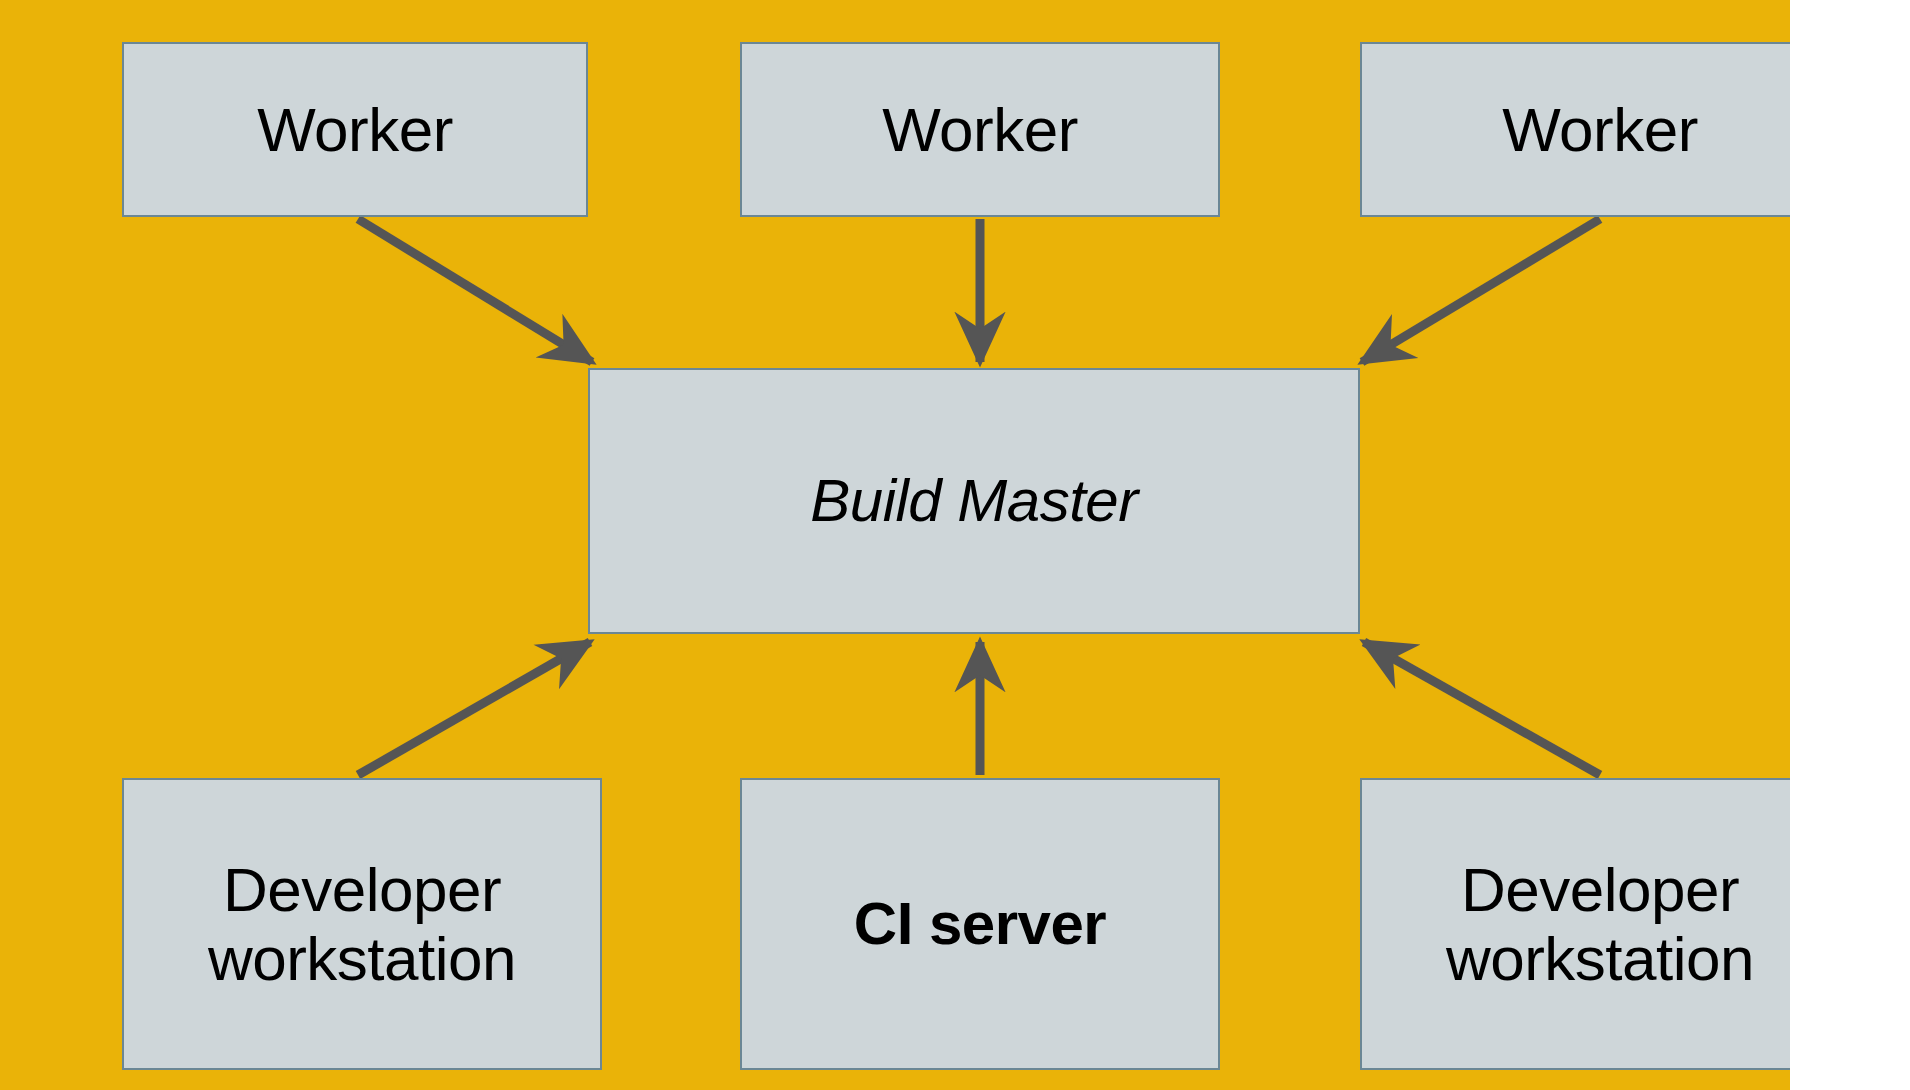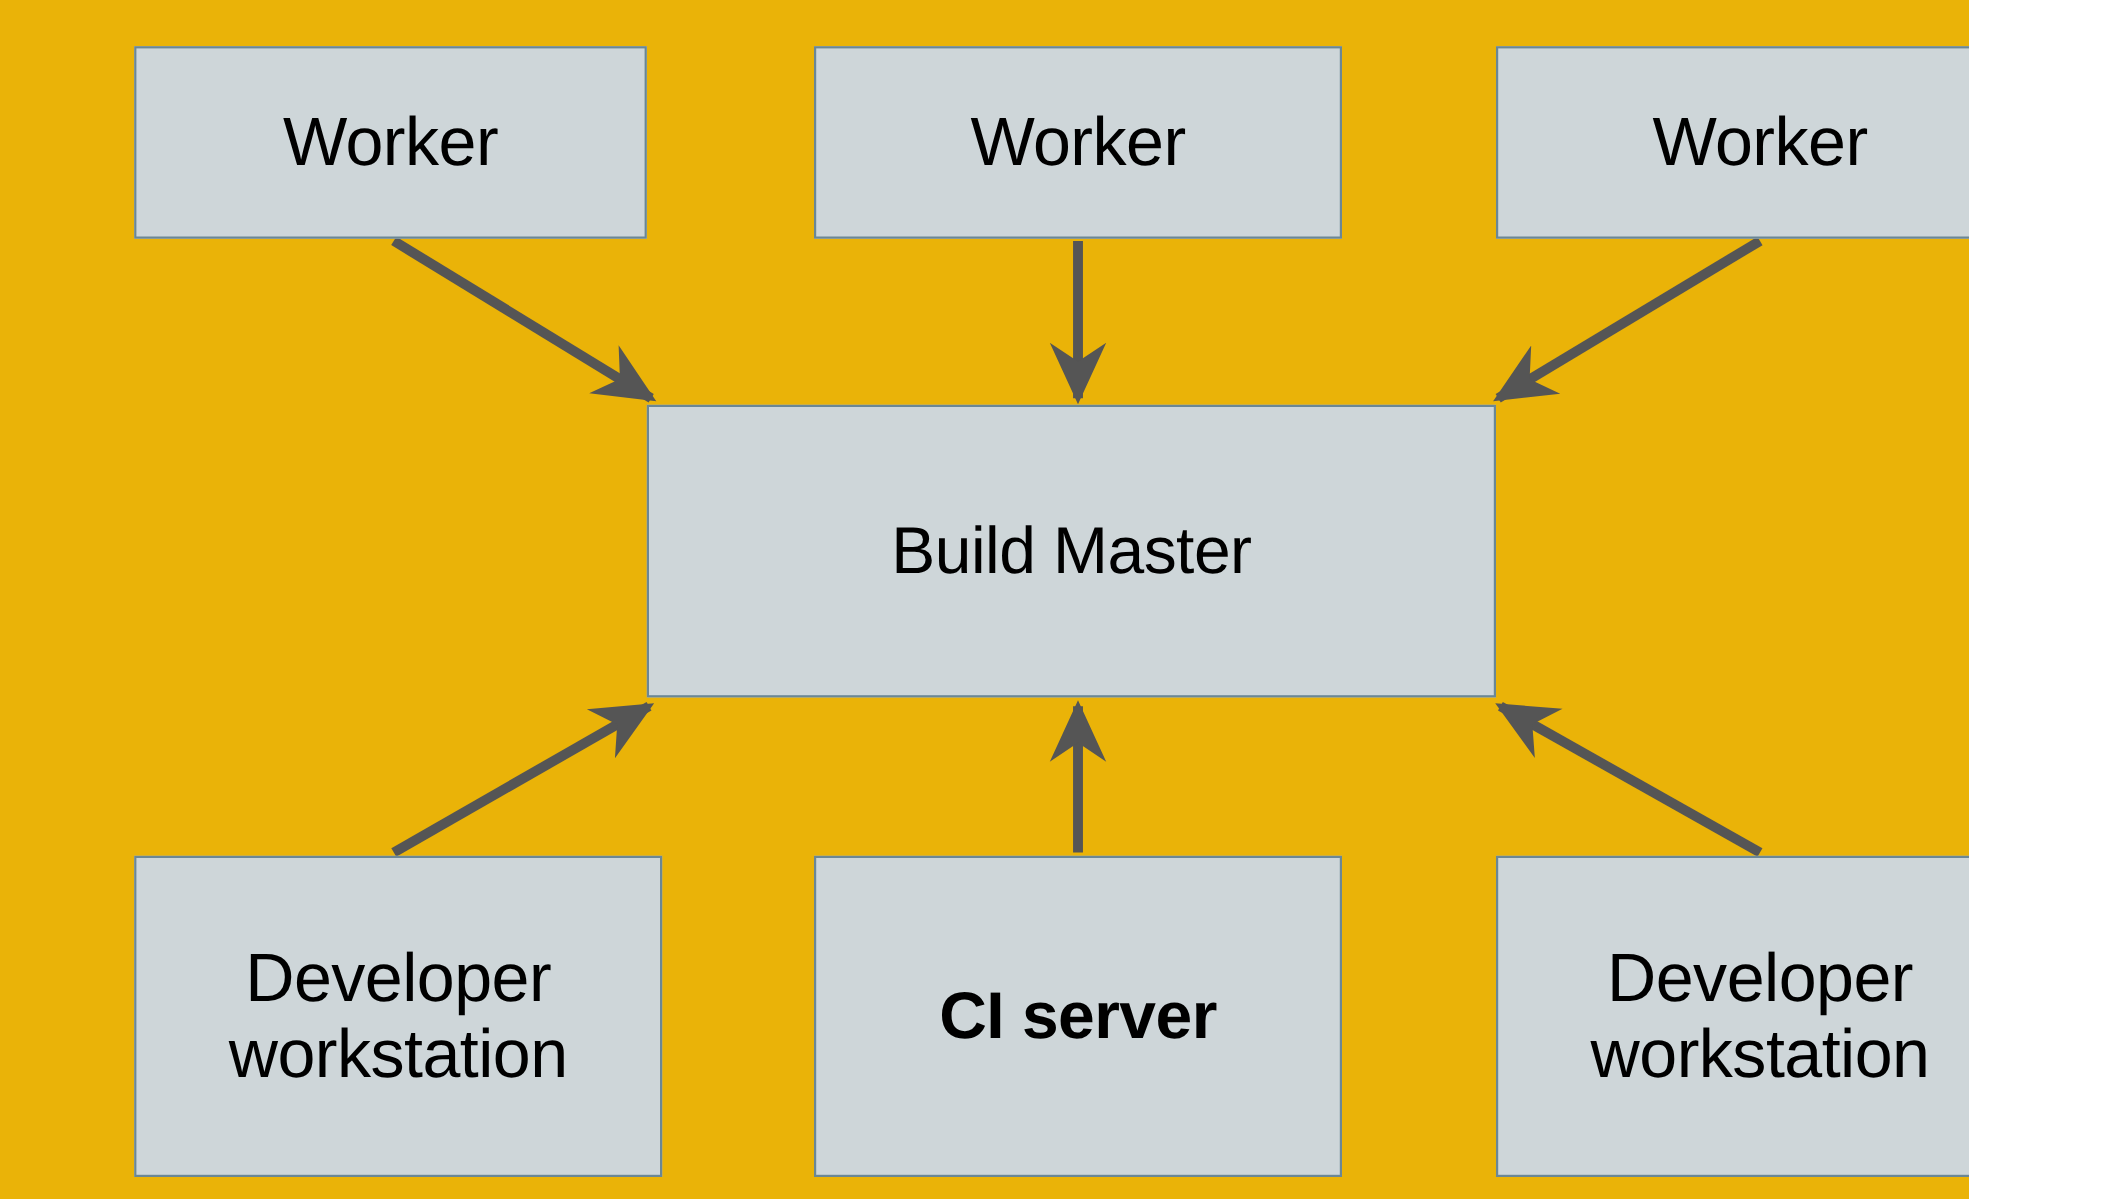--- a/index.html
+++ b/index.html
@@ -44,21 +44,21 @@
     white-space: pre-line;
     color: #000000;
   }
   .node.worker-1 { left: 122px; top: 42px;  width: 466px; height: 175px; }
   .node.worker-2 { left: 740px; top: 42px;  width: 480px; height: 175px; }
   .node.worker-3 { left: 1360px; top: 42px; width: 480px; height: 175px; }
   .node.build-master { left: 588px; top: 368px; width: 772px; height: 266px; }
   .node.dev-ws-1 { left: 122px; top: 778px; width: 480px; height: 292px; }
   .node.ci-server { left: 740px; top: 778px; width: 480px; height: 292px; }
   .node.dev-ws-2 { left: 1360px; top: 778px; width: 480px; height: 292px; }
-  .node.build-master .node-label { font-size: 60px; }
+  .node.build-master .node-label { font-size: 60px; font-style: italic; }
   .node.ci-server .node-label { font-size: 60px; font-weight: bold; }
 </style>
 </head>
 <body>
 
 <div id="canvas">
 
   <svg id="edge-layer" viewBox="0 0 1910 1090">
     <defs>
       <marker id="arrowhead" markerWidth="7" markerHeight="7" refX="5.6" refY="3" orient="auto" markerUnits="strokeWidth">

